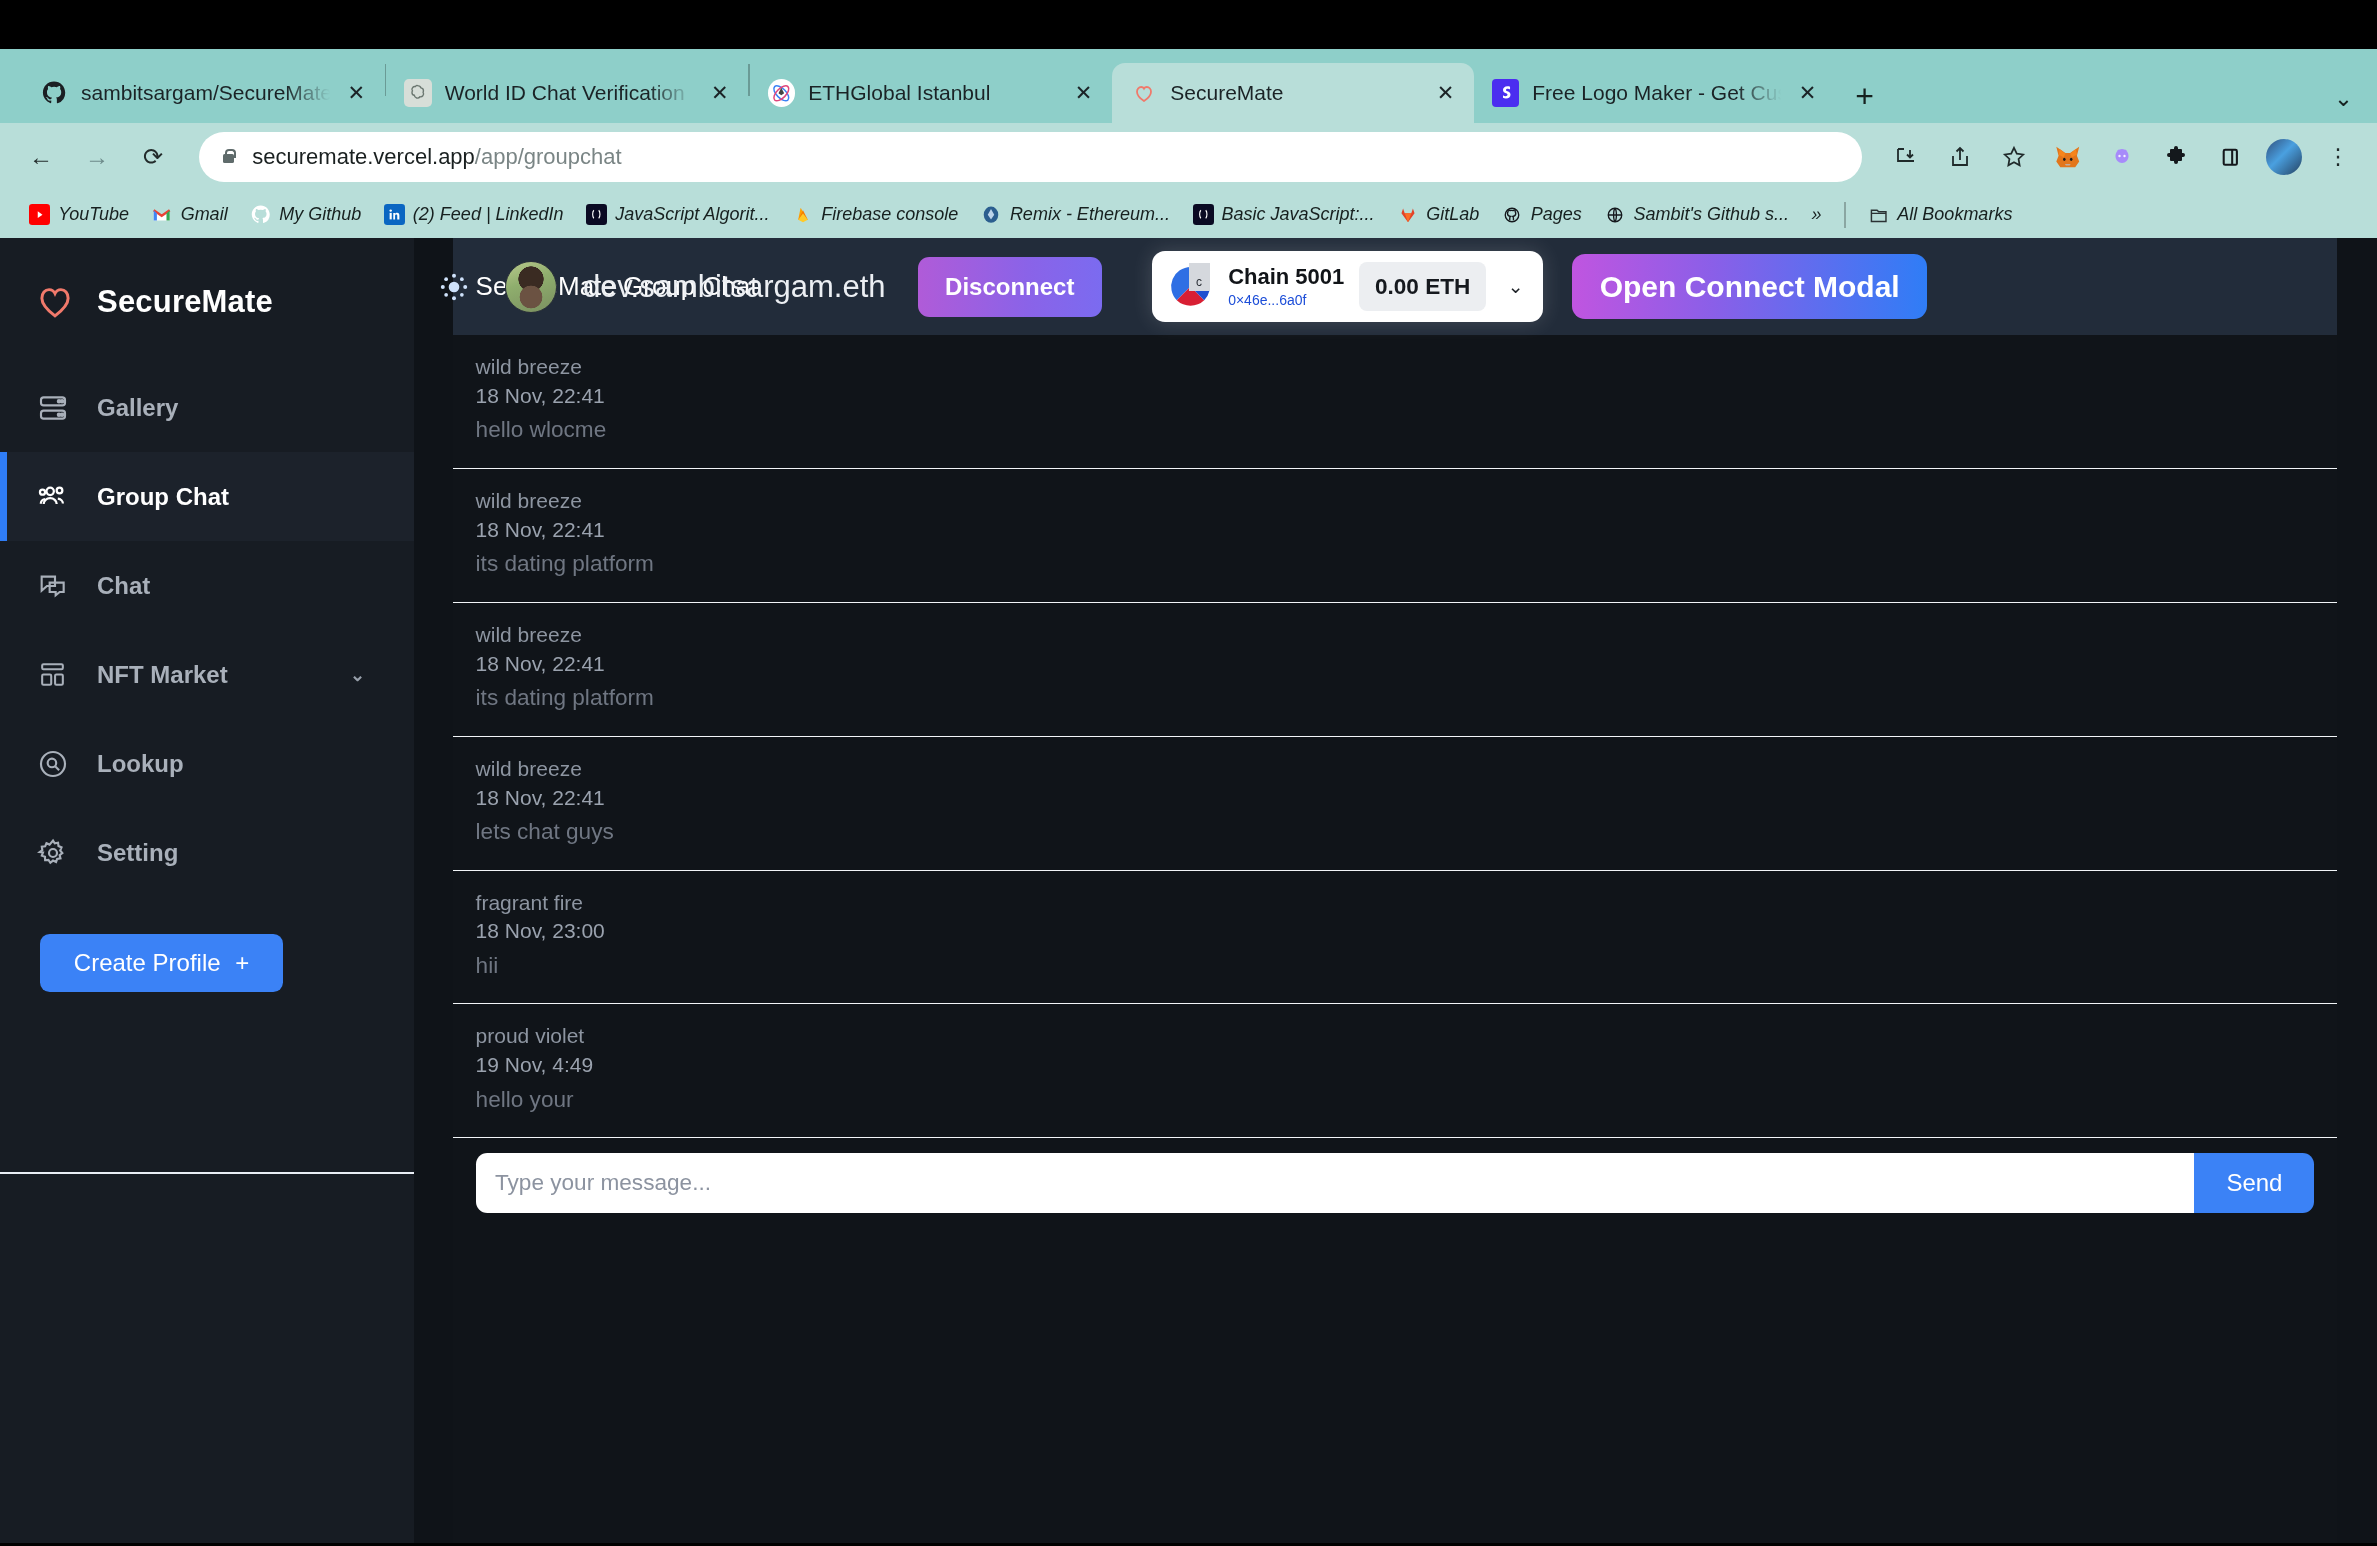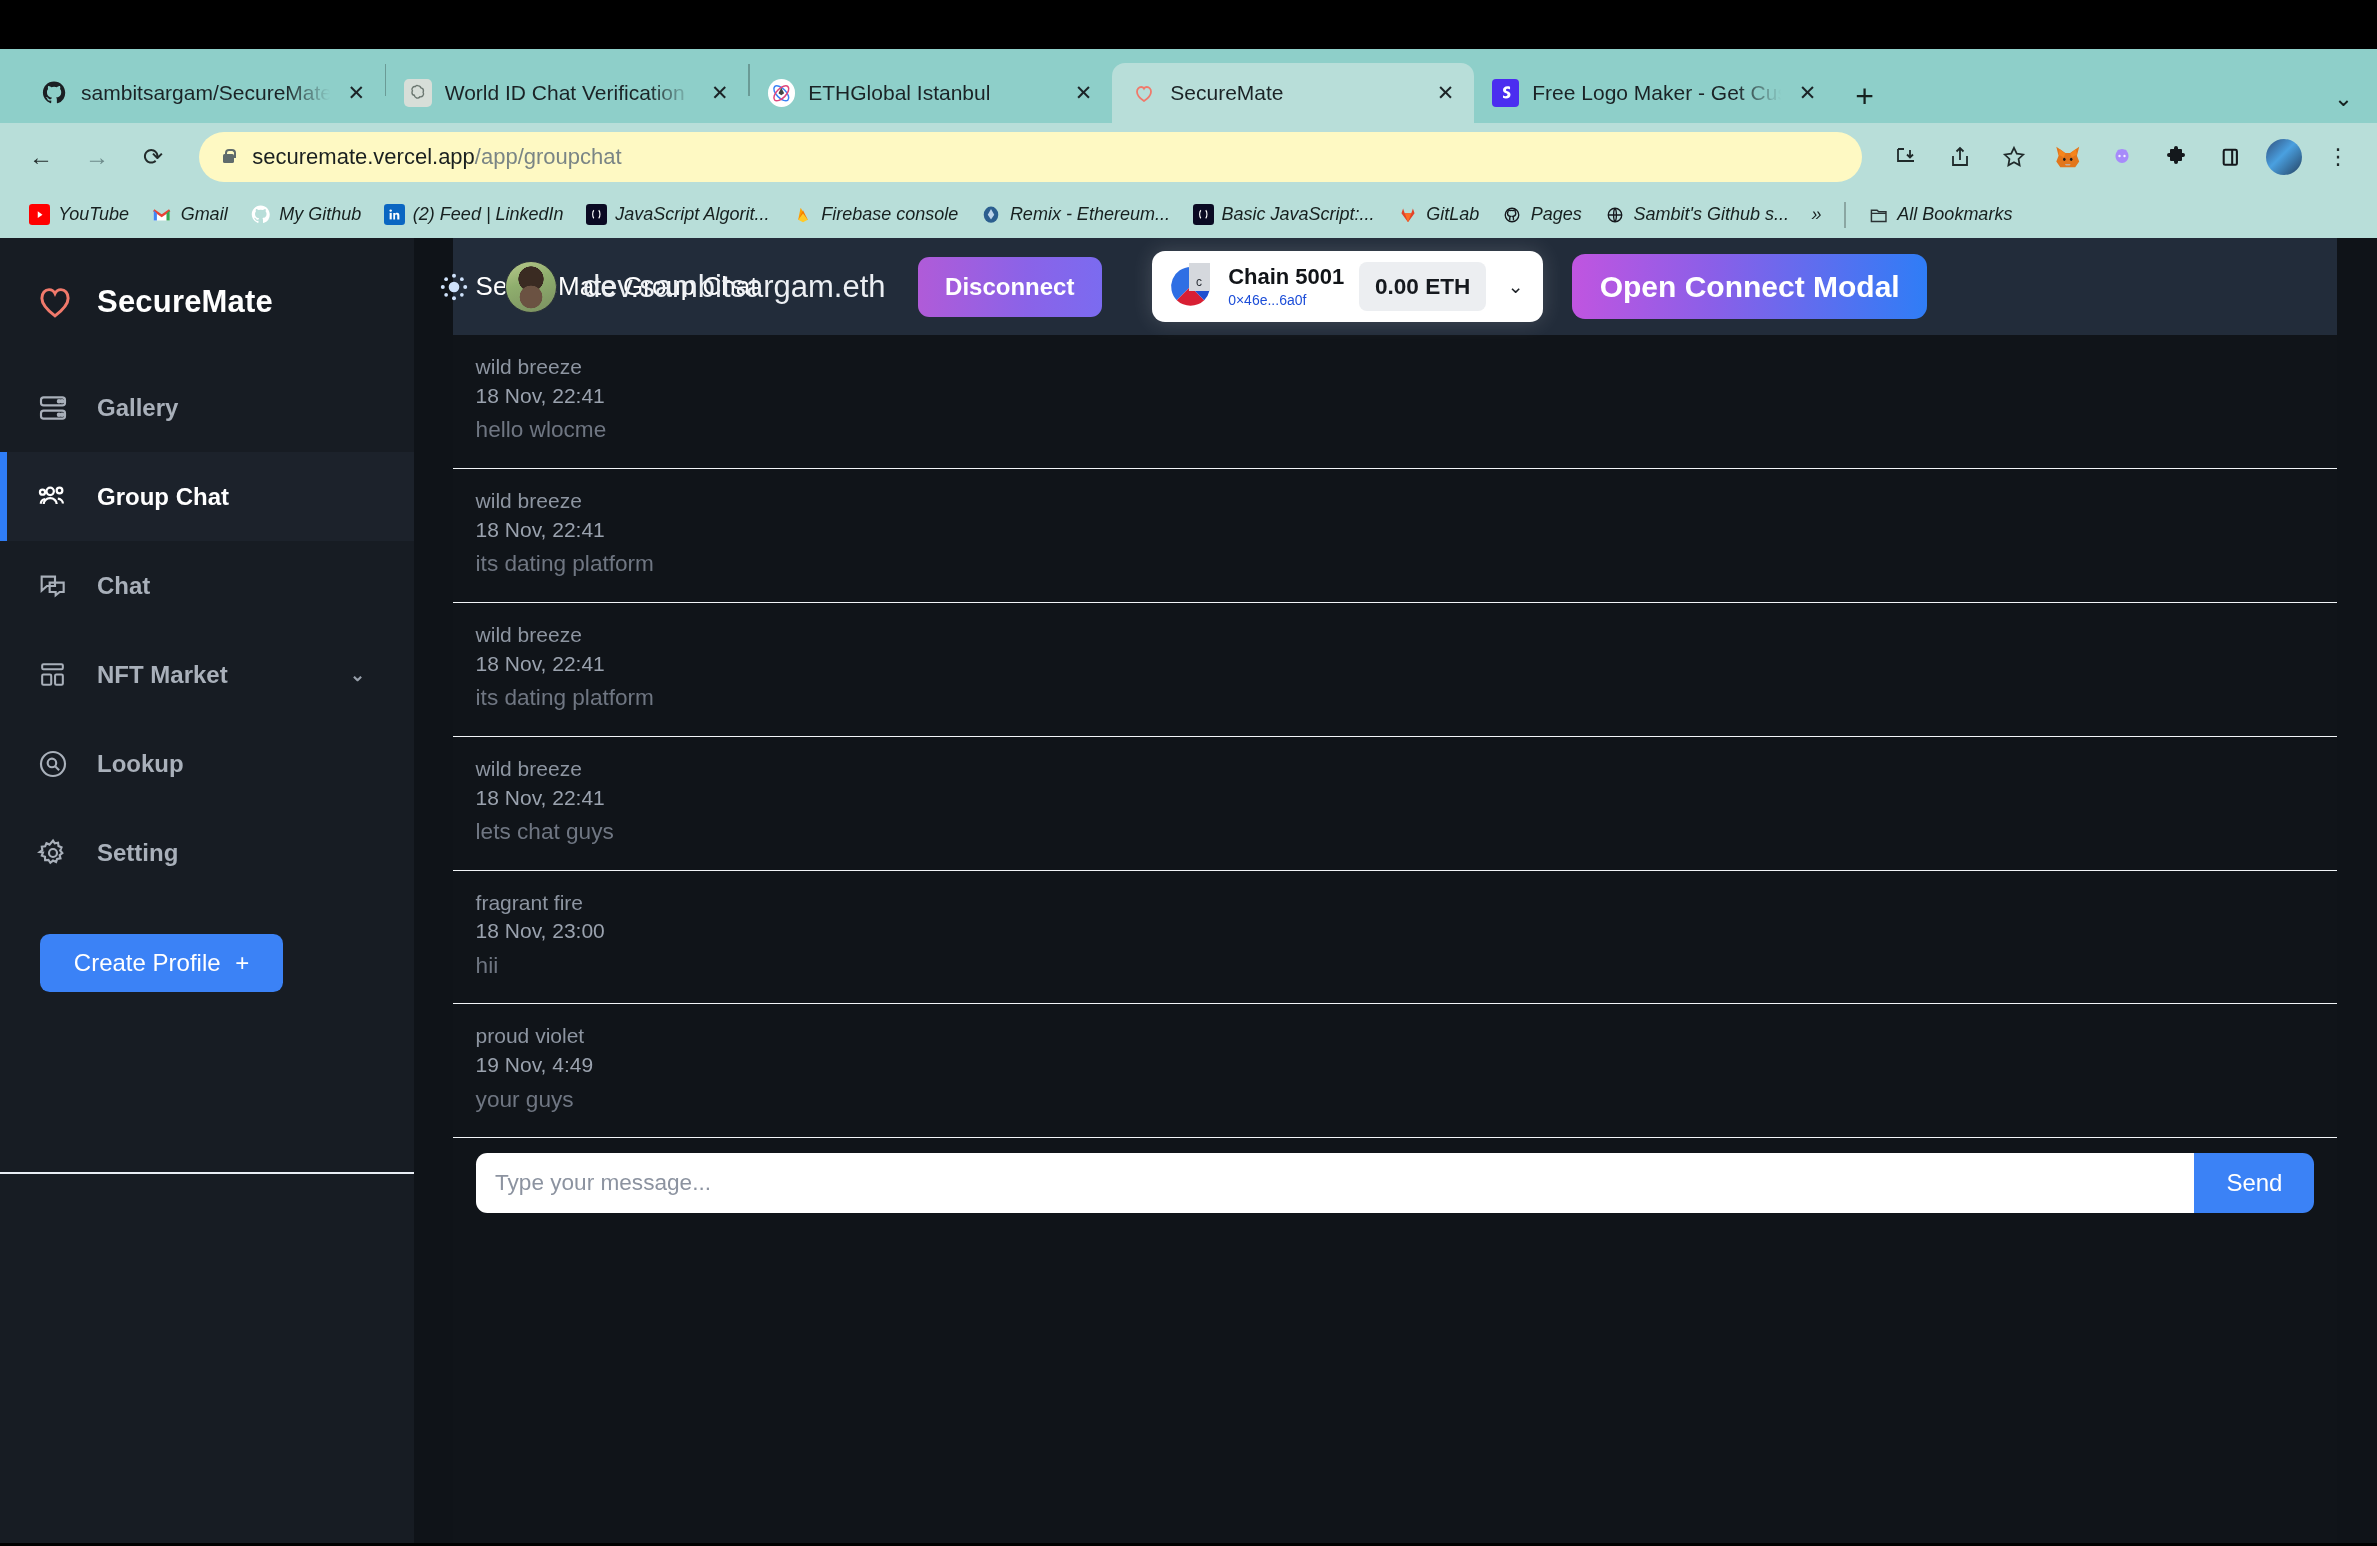--- a/index.html
+++ b/index.html
@@ -48,21 +48,21 @@
   }
 
   .toolbar {
     height: 68px; background: #b8ded9; display: flex; align-items: center;
     padding: 0 21px; gap: 16px;
   }
   .nav-btn { width: 40px; height: 40px; display:flex; align-items:center; justify-content:center;
              color: #222b2b; font-size: 24px; }
   .nav-btn.dim { color: #6d8a8a; }
   .omnibox {
-    flex: 1 1 auto; height: 50px; background: #fef9c3; border-radius: 26px;
+    flex: 1 1 auto; height: 50px; background: #ffffff; border-radius: 26px;
     display: flex; align-items: center; padding: 0 21px; gap: 14.6px; margin: 0 9.7px;
   }
   .omni-lock { width: 18px; height: 21px; position: relative; flex: 0 0 18px; }
   .omni-lock::before {
     content:""; position:absolute; left:3.2px; top:7.3px; width:11.3px; height:9.7px;
     background:#5f6b6b; border-radius:1.6px;
   }
   .omni-lock::after {
     content:""; position:absolute; left:5.7px; top:2.4px; width:6.5px; height:7.3px;
     border:2px solid #5f6b6b; border-bottom:none; border-radius:4px 4px 0 0;
@@ -561,21 +561,21 @@
             <div class="msg-text">lets chat guys</div>
           </div>
           <div class="msg">
             <div class="msg-author">fragrant fire</div>
             <div class="msg-time">18 Nov, 23:00</div>
             <div class="msg-text">hii</div>
           </div>
           <div class="msg">
             <div class="msg-author">proud violet</div>
             <div class="msg-time">19 Nov, 4:49</div>
-            <div class="msg-text">your guys</div>
+            <div class="msg-text">hello your</div>
           </div>
         </div>
 
         <div class="composer">
           <input class="composer-input" type="text" placeholder="Type your message..." style="">
           <button class="send-btn">Send</button>
         </div>
       </div>
     </div>
 

